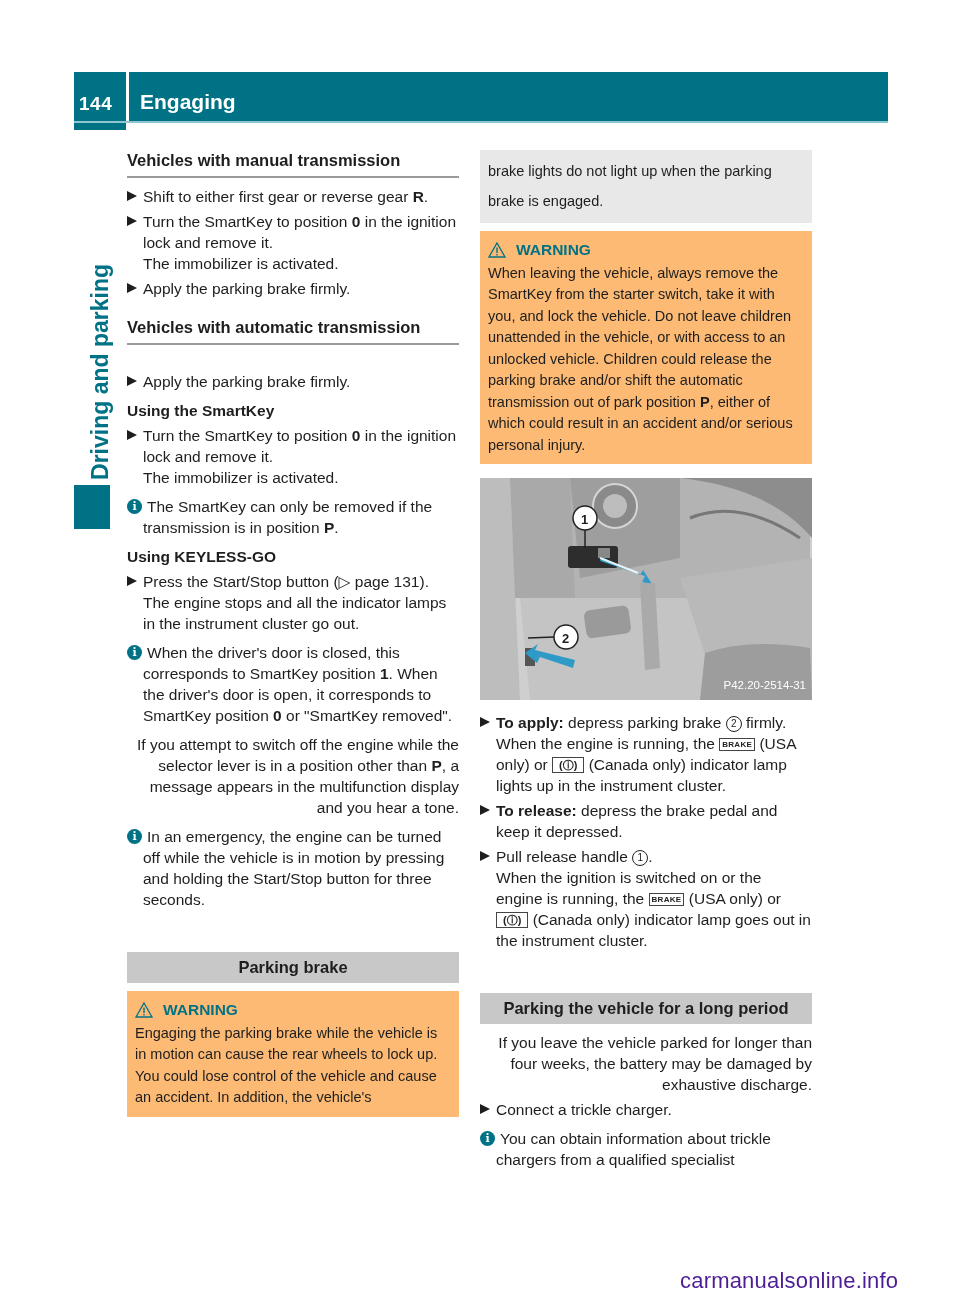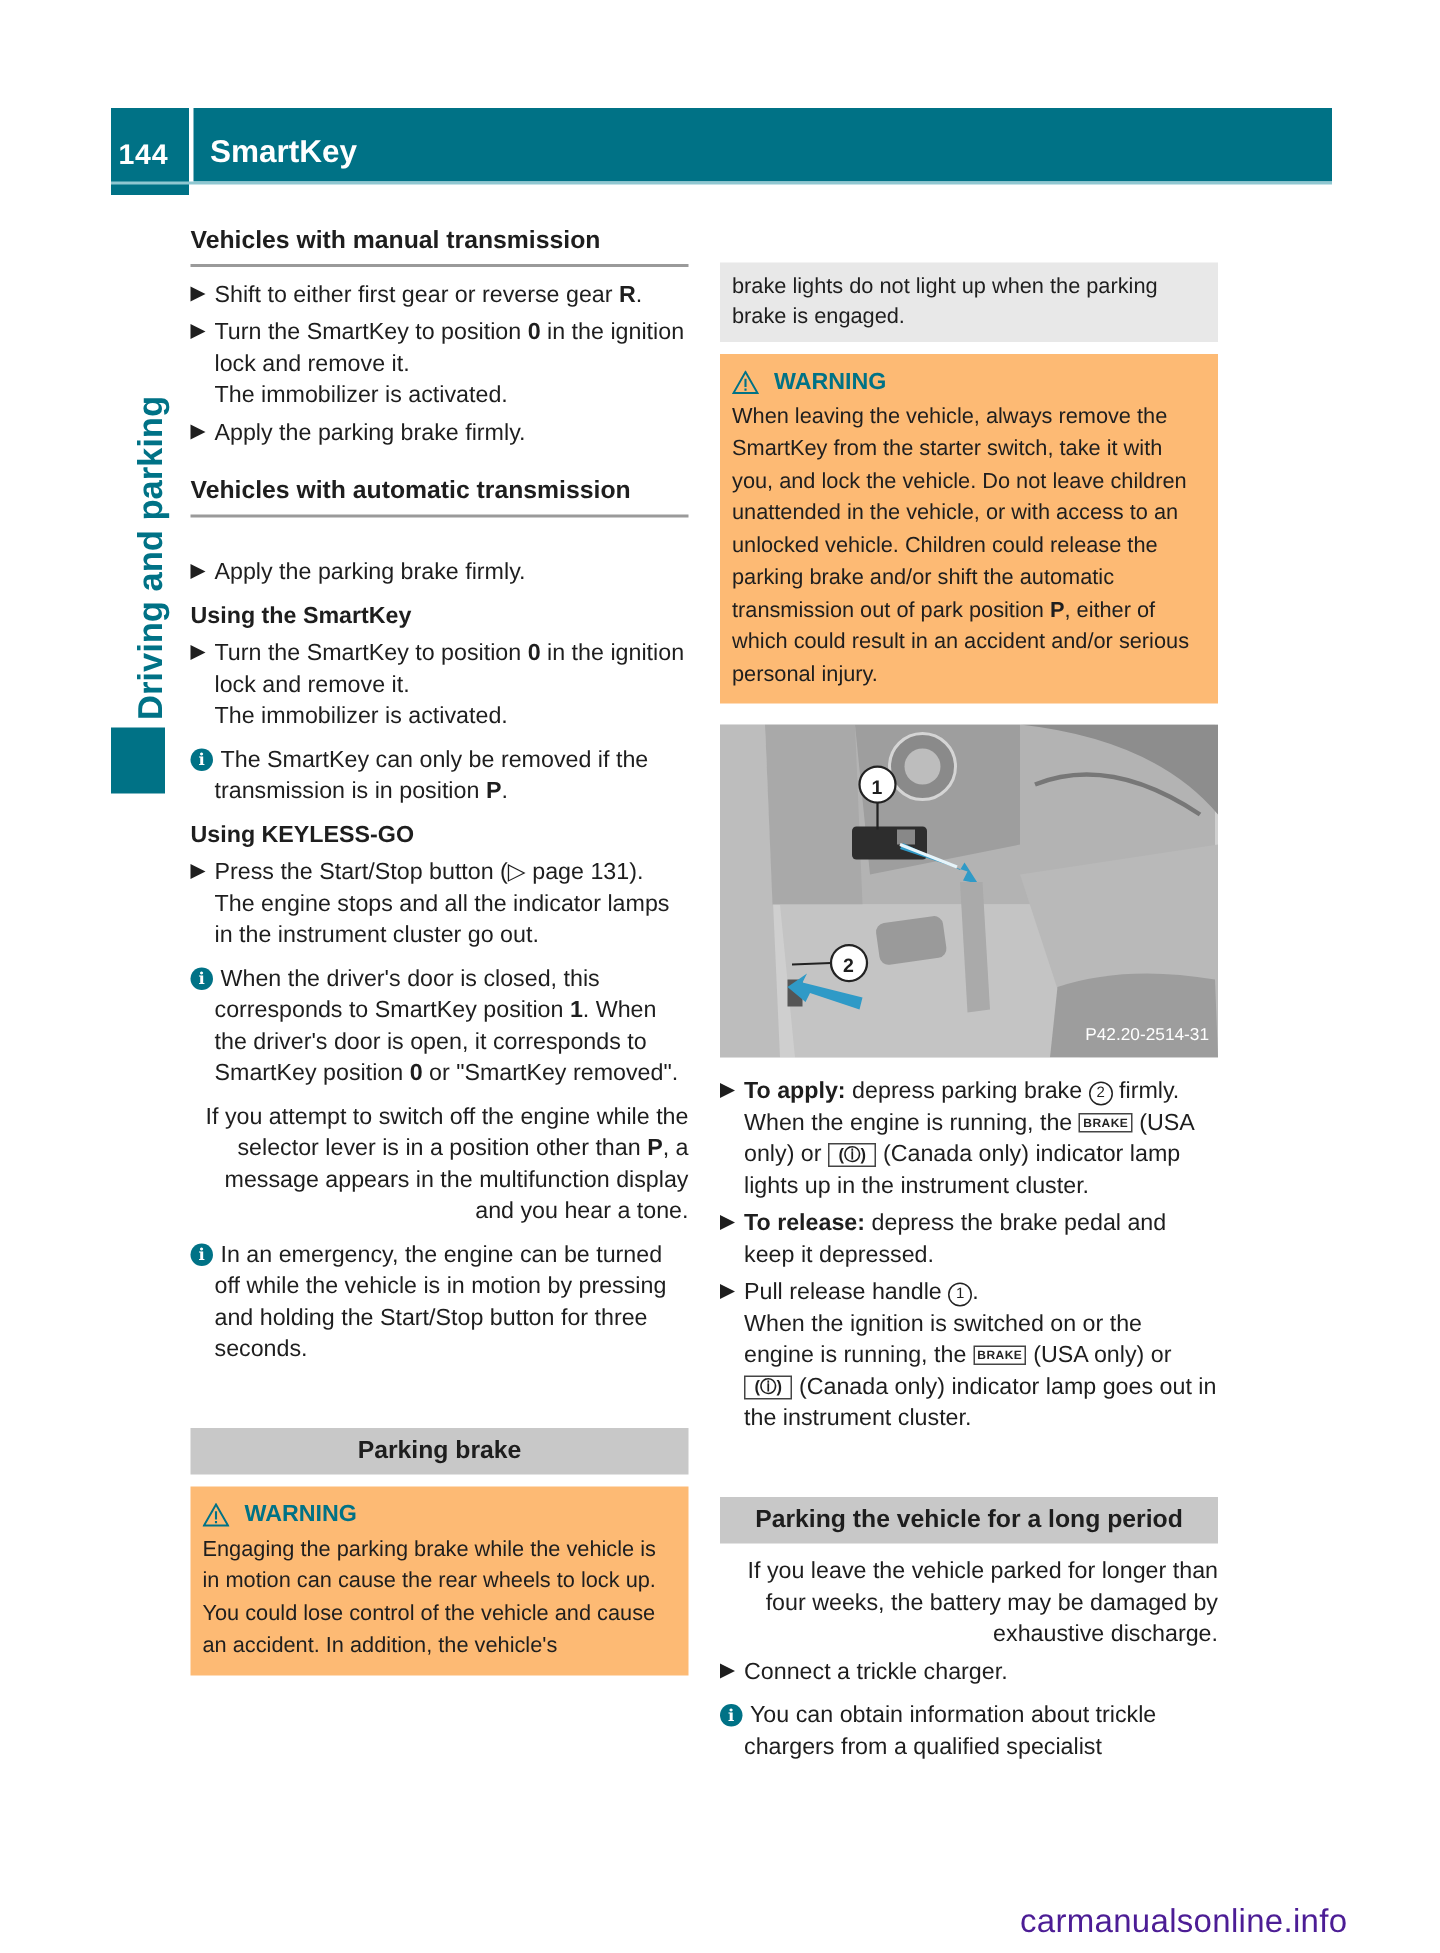--- a/index.html
+++ b/index.html
@@ -51,21 +51,21 @@
   }
   .info .first { padding-left: 4px; margin-top: 17px; }
   .para { margin: 8px 0 4px 0; text-align: right; }
   .section-bar {
     background: #c8c8c8; font-weight: bold; font-size: 16.5px; text-align: center;
     padding: 5px 8px 5px 8px; margin-bottom: 8px;
   }
   .warnbox { background: #fdba74; padding: 8px 8px 8px 8px; font-size: 14.5px; line-height: 21.5px; }
   .warn-head { color: #007286; font-weight: bold; font-size: 15.5px; display: flex; align-items: center; margin-bottom: 2px; }
   .warn-tri { width: 18px; height: 16px; margin-right: 10px; }
-  .cont-box { background: #e8e8e8; padding: 6px 8px 7px 8px; font-size: 14.5px; line-height: 20px; margin-bottom: 8px; margin-top: 25px; }
+  .cont-box { background: #e8e8e8; padding: 6px 8px 7px 8px; font-size: 14.5px; line-height: 30px; margin-bottom: 8px; }
   .figure { position: relative; width: 332px; height: 222px; margin: 14px 0 12px 0; background: #c9c9c9; overflow: hidden; }
   .fig-label { position: absolute; right: 6px; bottom: 4px; font-size: 11.5px; color: #fff; }
   .inline-b { font-weight: bold; }
   .brake-lamp {
     display: inline-block; border: 1px solid #444; font-size: 8px; font-weight: bold;
     padding: 0 2px; line-height: 11px; vertical-align: 2px; letter-spacing: 0.3px; color: #222; background: #fff;
   }
   .ca-lamp {
     display: inline-block; border: 1px solid #444; font-size: 11px; padding: 0 6px;
     line-height: 14px; vertical-align: 1px; font-weight: bold;
@@ -75,21 +75,21 @@
     font-size: 10px; line-height: 14px; text-align: center; vertical-align: 1px;
   }
   .watermark {
     position: absolute; left: 680px; top: 1268px; font-size: 22px; color: #4c1d95; letter-spacing: 0.2px;
   }
 </style>
 </head>
 <body>
 
 <div class="hdr-num">144</div>
-<div class="hdr-title">SmartKey</div>
+<div class="hdr-title">Engaging</div>
 <div class="hdr-line"></div>
 <div class="side-tab">
     <span>Driving and parking</span>
   </div>
 <div class="side-block"></div>
 
 <div class="col col-left">
   <div class="h-underline">Vehicles with manual transmission</div>
   <div class="step"><span class="tri"></span><span>Shift to either first gear or reverse gear </span><span class="inline-b">R</span><span>.</span></div>
   <div class="step"><span class="tri"></span><span>Turn the SmartKey to position </span><span class="inline-b">0</span><span>  in the ignition lock and remove it.</span><br><span>The immobilizer is activated.</span></div>

